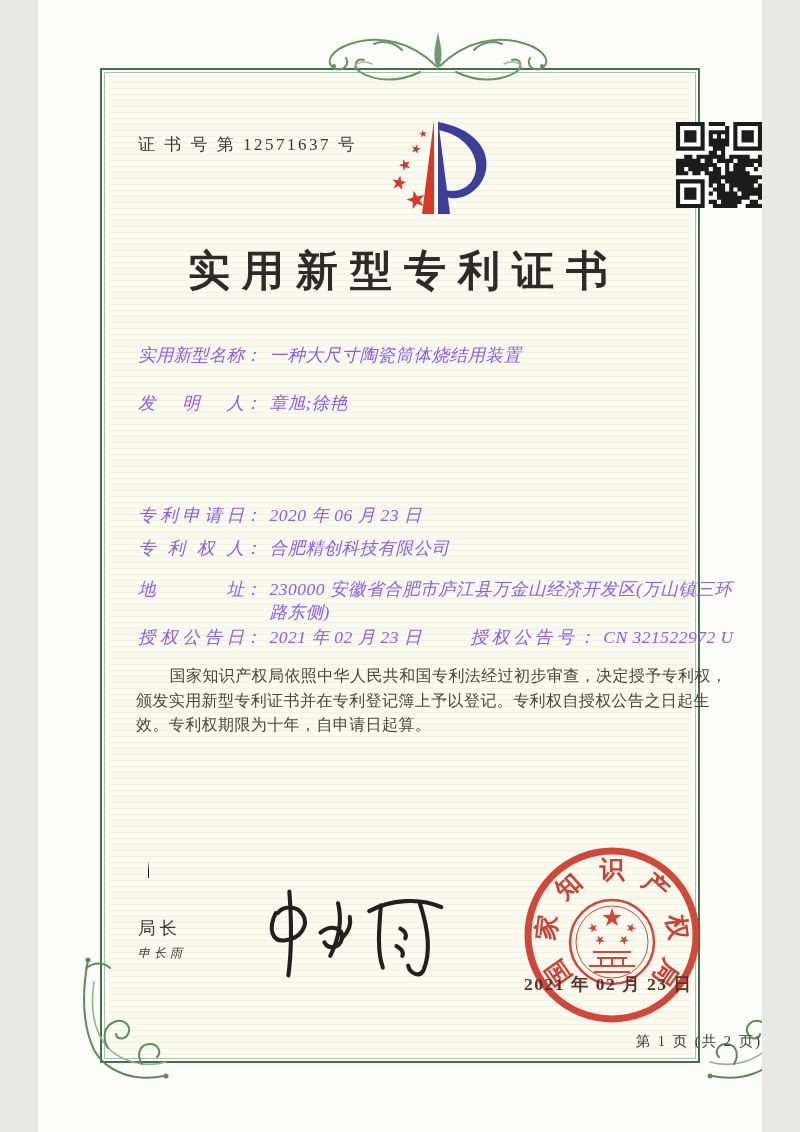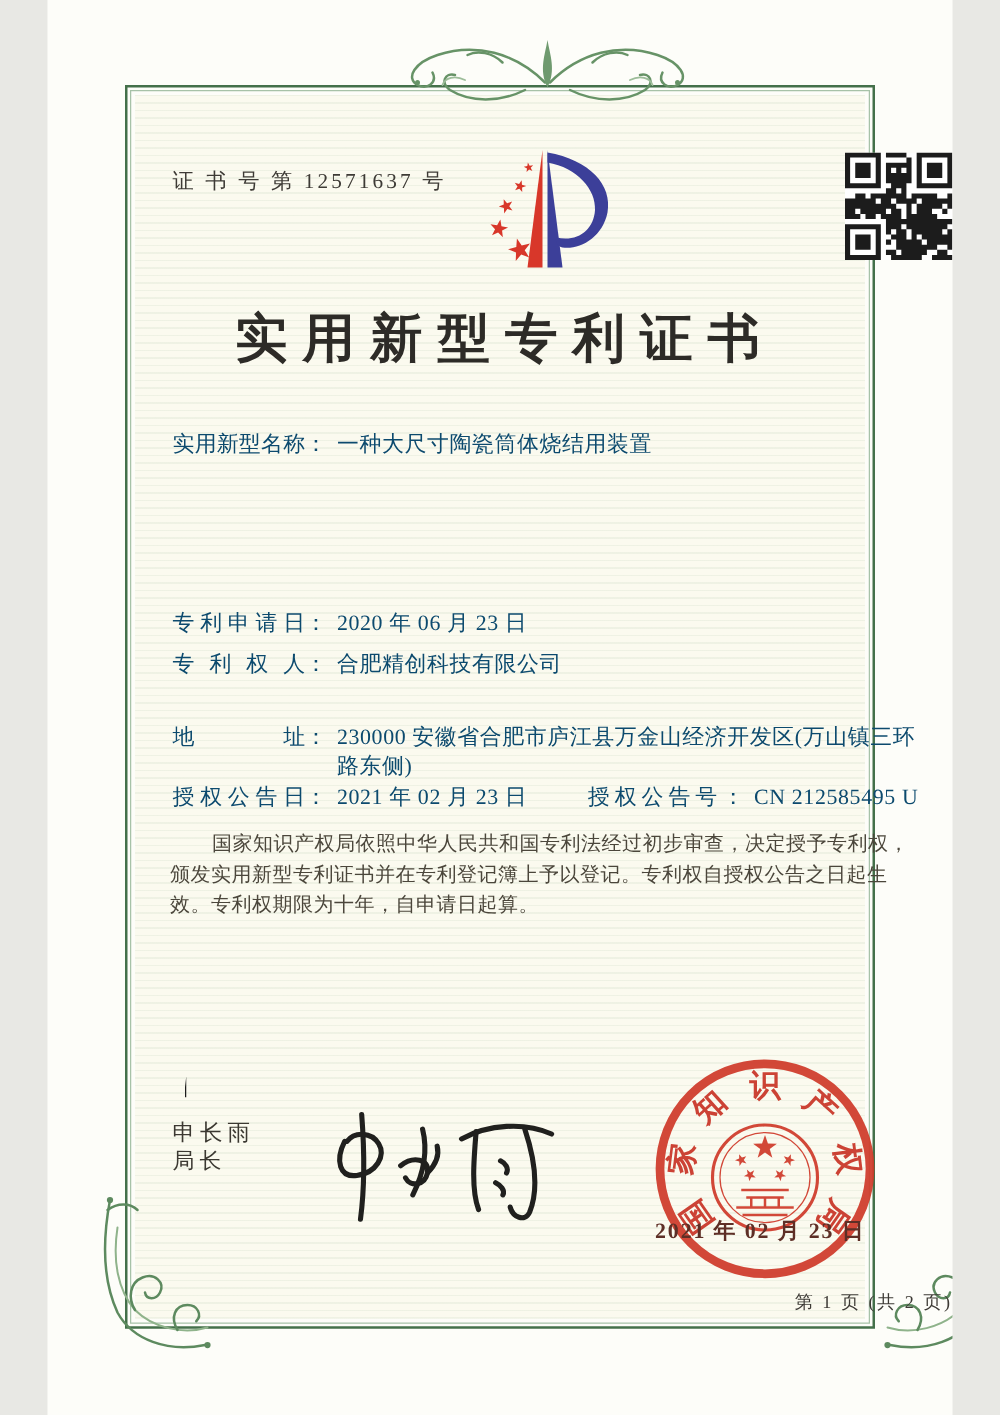--- a/index.html
+++ b/index.html
@@ -14,30 +14,30 @@
   .frame-bg{
     position:absolute;inset:3px;background:#fbfaef;
     background-image:repeating-linear-gradient(180deg,
       rgba(130,168,130,0.10) 0px, rgba(130,168,130,0.10) 1px,
       rgba(130,168,130,0) 1px, rgba(130,168,130,0) 6px);
   }
   .abs{position:absolute;}
   .cert-no{left:100px;top:133px;font-size:17px;letter-spacing:2.5px;color:#3d3a35;}
   .title{left:0;right:0;top:243px;text-align:center;font-size:42px;font-weight:600;
          letter-spacing:12px;padding-left:8px;color:#2d2b27;}
-  .field-row{left:100px;width:610px;font-size:17.5px;line-height:23px;color:#0c4a6e;}
+  .field-row{left:100px;width:610px;font-size:17.5px;line-height:23px;color:#8b5cf6;font-style:italic;}
   .f-label{display:inline-block;width:106px;text-align:justify;text-align-last:justify;vertical-align:top;}
   .f-colon{display:inline-block;vertical-align:top;margin-right:8px;}
   .f-value{display:inline-block;vertical-align:top;letter-spacing:0.5px;}
   .f-value.addr{width:470px;}
   .grant-pair{display:inline-block;}
   .paras{left:98px;top:664px;width:606px;font-size:16px;line-height:24.6px;color:#4b463b;}
   .paras p{margin:0;text-indent:2.1em;letter-spacing:0.4px;font-family:Liberation Serif, serif;}
   .signer-title{left:100px;top:916px;font-size:17.5px;letter-spacing:4px;}
-  .signer-name{left:100px;top:894px;font-size:18px;letter-spacing:4px;}
+  .signer-name{left:100px;top:945px;font-size:12px;letter-spacing:4px;font-style:italic;}
   .seal-date{left:486px;top:972px;font-size:17.5px;letter-spacing:1.5px;font-weight:600;color:#5e2f26;}
   .page-info{left:0;right:0;top:1032px;text-align:right;font-size:14.5px;letter-spacing:2px;color:#3d3a35;}
   .back-note{left:0;right:0;top:1084px;text-align:center;font-size:16px;letter-spacing:3px;color:#45413a;}
   svg{display:block;}
 </style>
 </head>
 <body>
 
 <div class="page">
 
@@ -101,35 +101,38 @@
   <svg class="abs" style="left:638px;top:122px" width="86" height="86" viewBox="0 0 84 84">
     <rect x="0" y="0" width="84" height="84" fill="#ffffff"></rect>
     <path id="qrPath" fill="#1c1c1c" d="M32 0h4v4h-4zM36 0h4v4h-4zM40 0h4v4h-4zM44 0h4v4h-4zM48 4h4v4h-4zM32 8h4v4h-4zM36 8h4v4h-4zM40 8h4v4h-4zM44 8h4v4h-4zM48 8h4v4h-4zM32 12h4v4h-4zM40 12h4v4h-4zM48 12h4v4h-4zM32 16h4v4h-4zM36 16h4v4h-4zM40 16h4v4h-4zM44 16h4v4h-4zM48 16h4v4h-4zM32 20h4v4h-4zM36 20h4v4h-4zM40 20h4v4h-4zM44 20h4v4h-4zM48 20h4v4h-4zM36 24h4v4h-4zM40 24h4v4h-4zM44 24h4v4h-4zM32 28h4v4h-4zM36 28h4v4h-4zM44 28h4v4h-4zM8 32h4v4h-4zM12 32h4v4h-4zM20 32h4v4h-4zM24 32h4v4h-4zM28 32h4v4h-4zM32 32h4v4h-4zM36 32h4v4h-4zM40 32h4v4h-4zM44 32h4v4h-4zM52 32h4v4h-4zM56 32h4v4h-4zM60 32h4v4h-4zM64 32h4v4h-4zM68 32h4v4h-4zM80 32h4v4h-4zM0 36h4v4h-4zM4 36h4v4h-4zM8 36h4v4h-4zM12 36h4v4h-4zM16 36h4v4h-4zM20 36h4v4h-4zM28 36h4v4h-4zM32 36h4v4h-4zM40 36h4v4h-4zM44 36h4v4h-4zM48 36h4v4h-4zM52 36h4v4h-4zM60 36h4v4h-4zM64 36h4v4h-4zM68 36h4v4h-4zM72 36h4v4h-4zM76 36h4v4h-4zM80 36h4v4h-4zM0 40h4v4h-4zM4 40h4v4h-4zM8 40h4v4h-4zM12 40h4v4h-4zM16 40h4v4h-4zM20 40h4v4h-4zM24 40h4v4h-4zM28 40h4v4h-4zM32 40h4v4h-4zM36 40h4v4h-4zM48 40h4v4h-4zM56 40h4v4h-4zM60 40h4v4h-4zM64 40h4v4h-4zM68 40h4v4h-4zM72 40h4v4h-4zM80 40h4v4h-4zM0 44h4v4h-4zM4 44h4v4h-4zM12 44h4v4h-4zM16 44h4v4h-4zM20 44h4v4h-4zM24 44h4v4h-4zM28 44h4v4h-4zM36 44h4v4h-4zM40 44h4v4h-4zM48 44h4v4h-4zM56 44h4v4h-4zM60 44h4v4h-4zM64 44h4v4h-4zM76 44h4v4h-4zM0 48h4v4h-4zM4 48h4v4h-4zM8 48h4v4h-4zM16 48h4v4h-4zM20 48h4v4h-4zM28 48h4v4h-4zM32 48h4v4h-4zM36 48h4v4h-4zM40 48h4v4h-4zM48 48h4v4h-4zM52 48h4v4h-4zM56 48h4v4h-4zM60 48h4v4h-4zM64 48h4v4h-4zM68 48h4v4h-4zM32 52h4v4h-4zM36 52h4v4h-4zM40 52h4v4h-4zM44 52h4v4h-4zM48 52h4v4h-4zM52 52h4v4h-4zM56 52h4v4h-4zM60 52h4v4h-4zM64 52h4v4h-4zM68 52h4v4h-4zM72 52h4v4h-4zM76 52h4v4h-4zM80 52h4v4h-4zM32 56h4v4h-4zM36 56h4v4h-4zM40 56h4v4h-4zM48 56h4v4h-4zM52 56h4v4h-4zM56 56h4v4h-4zM60 56h4v4h-4zM64 56h4v4h-4zM68 56h4v4h-4zM72 56h4v4h-4zM76 56h4v4h-4zM32 60h4v4h-4zM40 60h4v4h-4zM44 60h4v4h-4zM52 60h4v4h-4zM56 60h4v4h-4zM60 60h4v4h-4zM64 60h4v4h-4zM68 60h4v4h-4zM72 60h4v4h-4zM80 60h4v4h-4zM36 64h4v4h-4zM40 64h4v4h-4zM44 64h4v4h-4zM52 64h4v4h-4zM60 64h4v4h-4zM64 64h4v4h-4zM68 64h4v4h-4zM72 64h4v4h-4zM76 64h4v4h-4zM80 64h4v4h-4zM32 68h4v4h-4zM40 68h4v4h-4zM44 68h4v4h-4zM48 68h4v4h-4zM52 68h4v4h-4zM56 68h4v4h-4zM64 68h4v4h-4zM68 68h4v4h-4zM72 68h4v4h-4zM76 68h4v4h-4zM80 68h4v4h-4zM40 72h4v4h-4zM44 72h4v4h-4zM48 72h4v4h-4zM52 72h4v4h-4zM56 72h4v4h-4zM60 72h4v4h-4zM64 72h4v4h-4zM68 72h4v4h-4zM80 72h4v4h-4zM32 76h4v4h-4zM36 76h4v4h-4zM44 76h4v4h-4zM48 76h4v4h-4zM52 76h4v4h-4zM56 76h4v4h-4zM60 76h4v4h-4zM72 76h4v4h-4zM76 76h4v4h-4zM36 80h4v4h-4zM40 80h4v4h-4zM44 80h4v4h-4zM48 80h4v4h-4zM52 80h4v4h-4zM56 80h4v4h-4zM68 80h4v4h-4zM72 80h4v4h-4zM76 80h4v4h-4zM80 80h4v4h-4zM0 0h28v28h-28zM4 4h20v20h-20zM8 8h12v12h-12zM56 0h28v28h-28zM60 4h20v20h-20zM64 8h12v12h-12zM0 56h28v28h-28zM4 60h20v20h-20zM8 64h12v12h-12z" fill-rule="evenodd"></path>
   </svg>
 
   <div class="abs title">实用新型专利证书</div>
 
   <div class="abs field-row" style="top:344px">
     <span class="f-label">实用新型名称</span><span class="f-colon">：</span><span class="f-value">一种大尺寸陶瓷筒体烧结用装置</span>
   </div>
-  <div class="abs field-row" style="top:487px">
+  <div class="abs field-row" style="top:392px">
+    <span class="f-label">发明人</span><span class="f-colon">：</span><span class="f-value">章旭;徐艳</span>
+  </div>
+  <div class="abs field-row" style="top:504px">
     <span class="f-label">专利申请日</span><span class="f-colon">：</span><span class="f-value">2020 年 06 月 23 日</span>
   </div>
-  <div class="abs field-row" style="top:520px">
+  <div class="abs field-row" style="top:537px">
     <span class="f-label">专利权人</span><span class="f-colon">：</span><span class="f-value">合肥精创科技有限公司</span>
   </div>
   <div class="abs field-row" style="top:578px">
     <span class="f-label">地址</span><span class="f-colon">：</span><span class="f-value addr">230000 安徽省合肥市庐江县万金山经济开发区(万山镇三环路东侧)</span>
   </div>
   <div class="abs field-row" style="top:626px">
     <span class="grant-pair">
       <span class="f-label">授权公告日</span><span class="f-colon">：</span><span class="f-value">2021 年 02 月 23 日</span>
     </span>
     <span class="grant-pair" style="margin-left:44px">
-      <span class="f-label" style="width:auto;letter-spacing:4px">授权公告号</span><span class="f-colon">：</span><span class="f-value">CN 212585495 U</span>
+      <span class="f-label" style="width:auto;letter-spacing:4px">授权公告号</span><span class="f-colon">：</span><span class="f-value">CN 321522972 U</span>
     </span>
   </div>
 
   <div class="abs paras">
     <p>国家知识产权局依照中华人民共和国专利法经过初步审查，决定授予专利权，颁发实用新型专利证书并在专利登记簿上予以登记。专利权自授权公告之日起生效。专利权期限为十年，自申请日起算。</p>
   </div>
 
   <svg class="abs" style="left:110px;top:861px" width="202" height="17" viewBox="0 0 202 17">
     <path id="bcPath" fill="#1c1c1c" d="M0 0h1v17h-1zM1 0h-2v17h--2zM0 0h1v17h-1zM4 0h-1v17h--1zM5 0h2v17h-2zM8 0h1v17h-1zM11 0h0v17h-0zM9 0h1v17h-1zM11 0h1v17h-1zM13 0h0v17h-0zM14 0h2v17h-2zM17 0h-1v17h--1zM18 0h1v17h-1zM20 0h2v17h-2zM23 0h2v17h-2zM27 0h2v17h-2zM29 0h0v17h-0zM30 0h-1v17h--1zM28 0h-1v17h--1zM27 0h-1v17h--1zM28 0h3v17h-3zM33 0h0v17h-0zM35 0h-1v17h--1zM33 0h3v17h-3zM37 0h1v17h-1zM37 0h-2v17h--2zM37 0h1v17h-1zM40 0h0v17h-0zM41 0h0v17h-0zM41 0h1v17h-1zM42 0h1v17h-1zM42 0h-2v17h--2zM39 0h3v17h-3zM44 0h-2v17h--2zM40 0h-2v17h--2zM39 0h1v17h-1zM42 0h0v17h-0zM44 0h3v17h-3zM49 0h2v17h-2zM53 0h-1v17h--1zM51 0h1v17h-1zM52 0h0v17h-0zM53 0h-1v17h--1zM51 0h-2v17h--2zM52 0h3v17h-3zM54 0h-2v17h--2zM54 0h0v17h-0zM53 0h1v17h-1zM53 0h3v17h-3zM59 0h0v17h-0zM58 0h0v17h-0zM57 0h0v17h-0zM57 0h-1v17h--1zM59 0h-2v17h--2zM59 0h2v17h-2zM60 0h3v17h-3zM62 0h3v17h-3zM68 0h1v17h-1zM69 0h3v17h-3zM74 0h0v17h-0zM74 0h0v17h-0zM73 0h1v17h-1zM72 0h2v17h-2zM73 0h-1v17h--1zM72 0h2v17h-2zM74 0h3v17h-3zM75 0h-1v17h--1zM76 0h-1v17h--1zM76 0h3v17h-3zM79 0h0v17h-0zM79 0h3v17h-3zM83 0h2v17h-2zM85 0h2v17h-2zM89 0h2v17h-2zM92 0h3v17h-3zM93 0h2v17h-2zM94 0h-1v17h--1zM95 0h-1v17h--1zM94 0h0v17h-0zM93 0h1v17h-1zM93 0h2v17h-2zM95 0h0v17h-0zM97 0h-2v17h--2zM96 0h-1v17h--1zM97 0h-1v17h--1zM97 0h3v17h-3zM102 0h-2v17h--2zM100 0h0v17h-0zM102 0h-1v17h--1zM102 0h-1v17h--1zM101 0h-1v17h--1zM99 0h-1v17h--1zM99 0h1v17h-1zM99 0h-2v17h--2zM99 0h3v17h-3zM103 0h1v17h-1zM107 0h-2v17h--2zM104 0h0v17h-0zM106 0h3v17h-3zM108 0h0v17h-0zM107 0h2v17h-2zM110 0h2v17h-2zM111 0h2v17h-2zM114 0h3v17h-3zM119 0h1v17h-1zM119 0h-1v17h--1zM120 0h0v17h-0zM120 0h-1v17h--1zM121 0h1v17h-1zM122 0h1v17h-1zM123 0h0v17h-0zM125 0h0v17h-0zM128 0h2v17h-2zM129 0h-2v17h--2zM126 0h-2v17h--2zM123 0h-1v17h--1zM121 0h1v17h-1zM124 0h0v17h-0zM126 0h3v17h-3zM131 0h0v17h-0zM132 0h3v17h-3zM134 0h-2v17h--2zM133 0h-1v17h--1zM130 0h2v17h-2zM132 0h1v17h-1zM132 0h3v17h-3zM136 0h-2v17h--2zM137 0h1v17h-1zM138 0h-1v17h--1zM138 0h1v17h-1zM139 0h1v17h-1zM141 0h1v17h-1zM144 0h3v17h-3zM148 0h3v17h-3zM149 0h3v17h-3zM151 0h-1v17h--1zM151 0h2v17h-2zM154 0h2v17h-2zM157 0h0v17h-0zM157 0h-1v17h--1zM155 0h1v17h-1zM156 0h-1v17h--1zM154 0h-1v17h--1zM153 0h-1v17h--1zM154 0h2v17h-2zM157 0h-2v17h--2zM157 0h3v17h-3zM163 0h-2v17h--2zM162 0h-2v17h--2zM159 0h1v17h-1zM159 0h3v17h-3zM164 0h1v17h-1zM167 0h-2v17h--2zM167 0h1v17h-1zM168 0h2v17h-2zM172 0h2v17h-2zM176 0h-2v17h--2zM175 0h2v17h-2zM176 0h3v17h-3zM180 0h-1v17h--1zM178 0h-1v17h--1zM179 0h2v17h-2zM181 0h-1v17h--1zM180 0h2v17h-2zM184 0h-2v17h--2zM183 0h0v17h-0zM183 0h-1v17h--1zM182 0h1v17h-1zM181 0h-1v17h--1zM179 0h3v17h-3zM181 0h2v17h-2zM183 0h0v17h-0zM183 0h-2v17h--2zM180 0h1v17h-1zM180 0h1v17h-1zM181 0h-1v17h--1zM181 0h-1v17h--1zM179 0h-2v17h--2zM178 0h2v17h-2zM180 0h1v17h-1zM183 0h0v17h-0zM183 0h3v17h-3zM185 0h3v17h-3zM190 0h1v17h-1zM190 0h0v17h-0zM189 0h2v17h-2zM191 0h0v17h-0zM192 0h2v17h-2zM194 0h3v17h-3z"></path>
   </svg>

